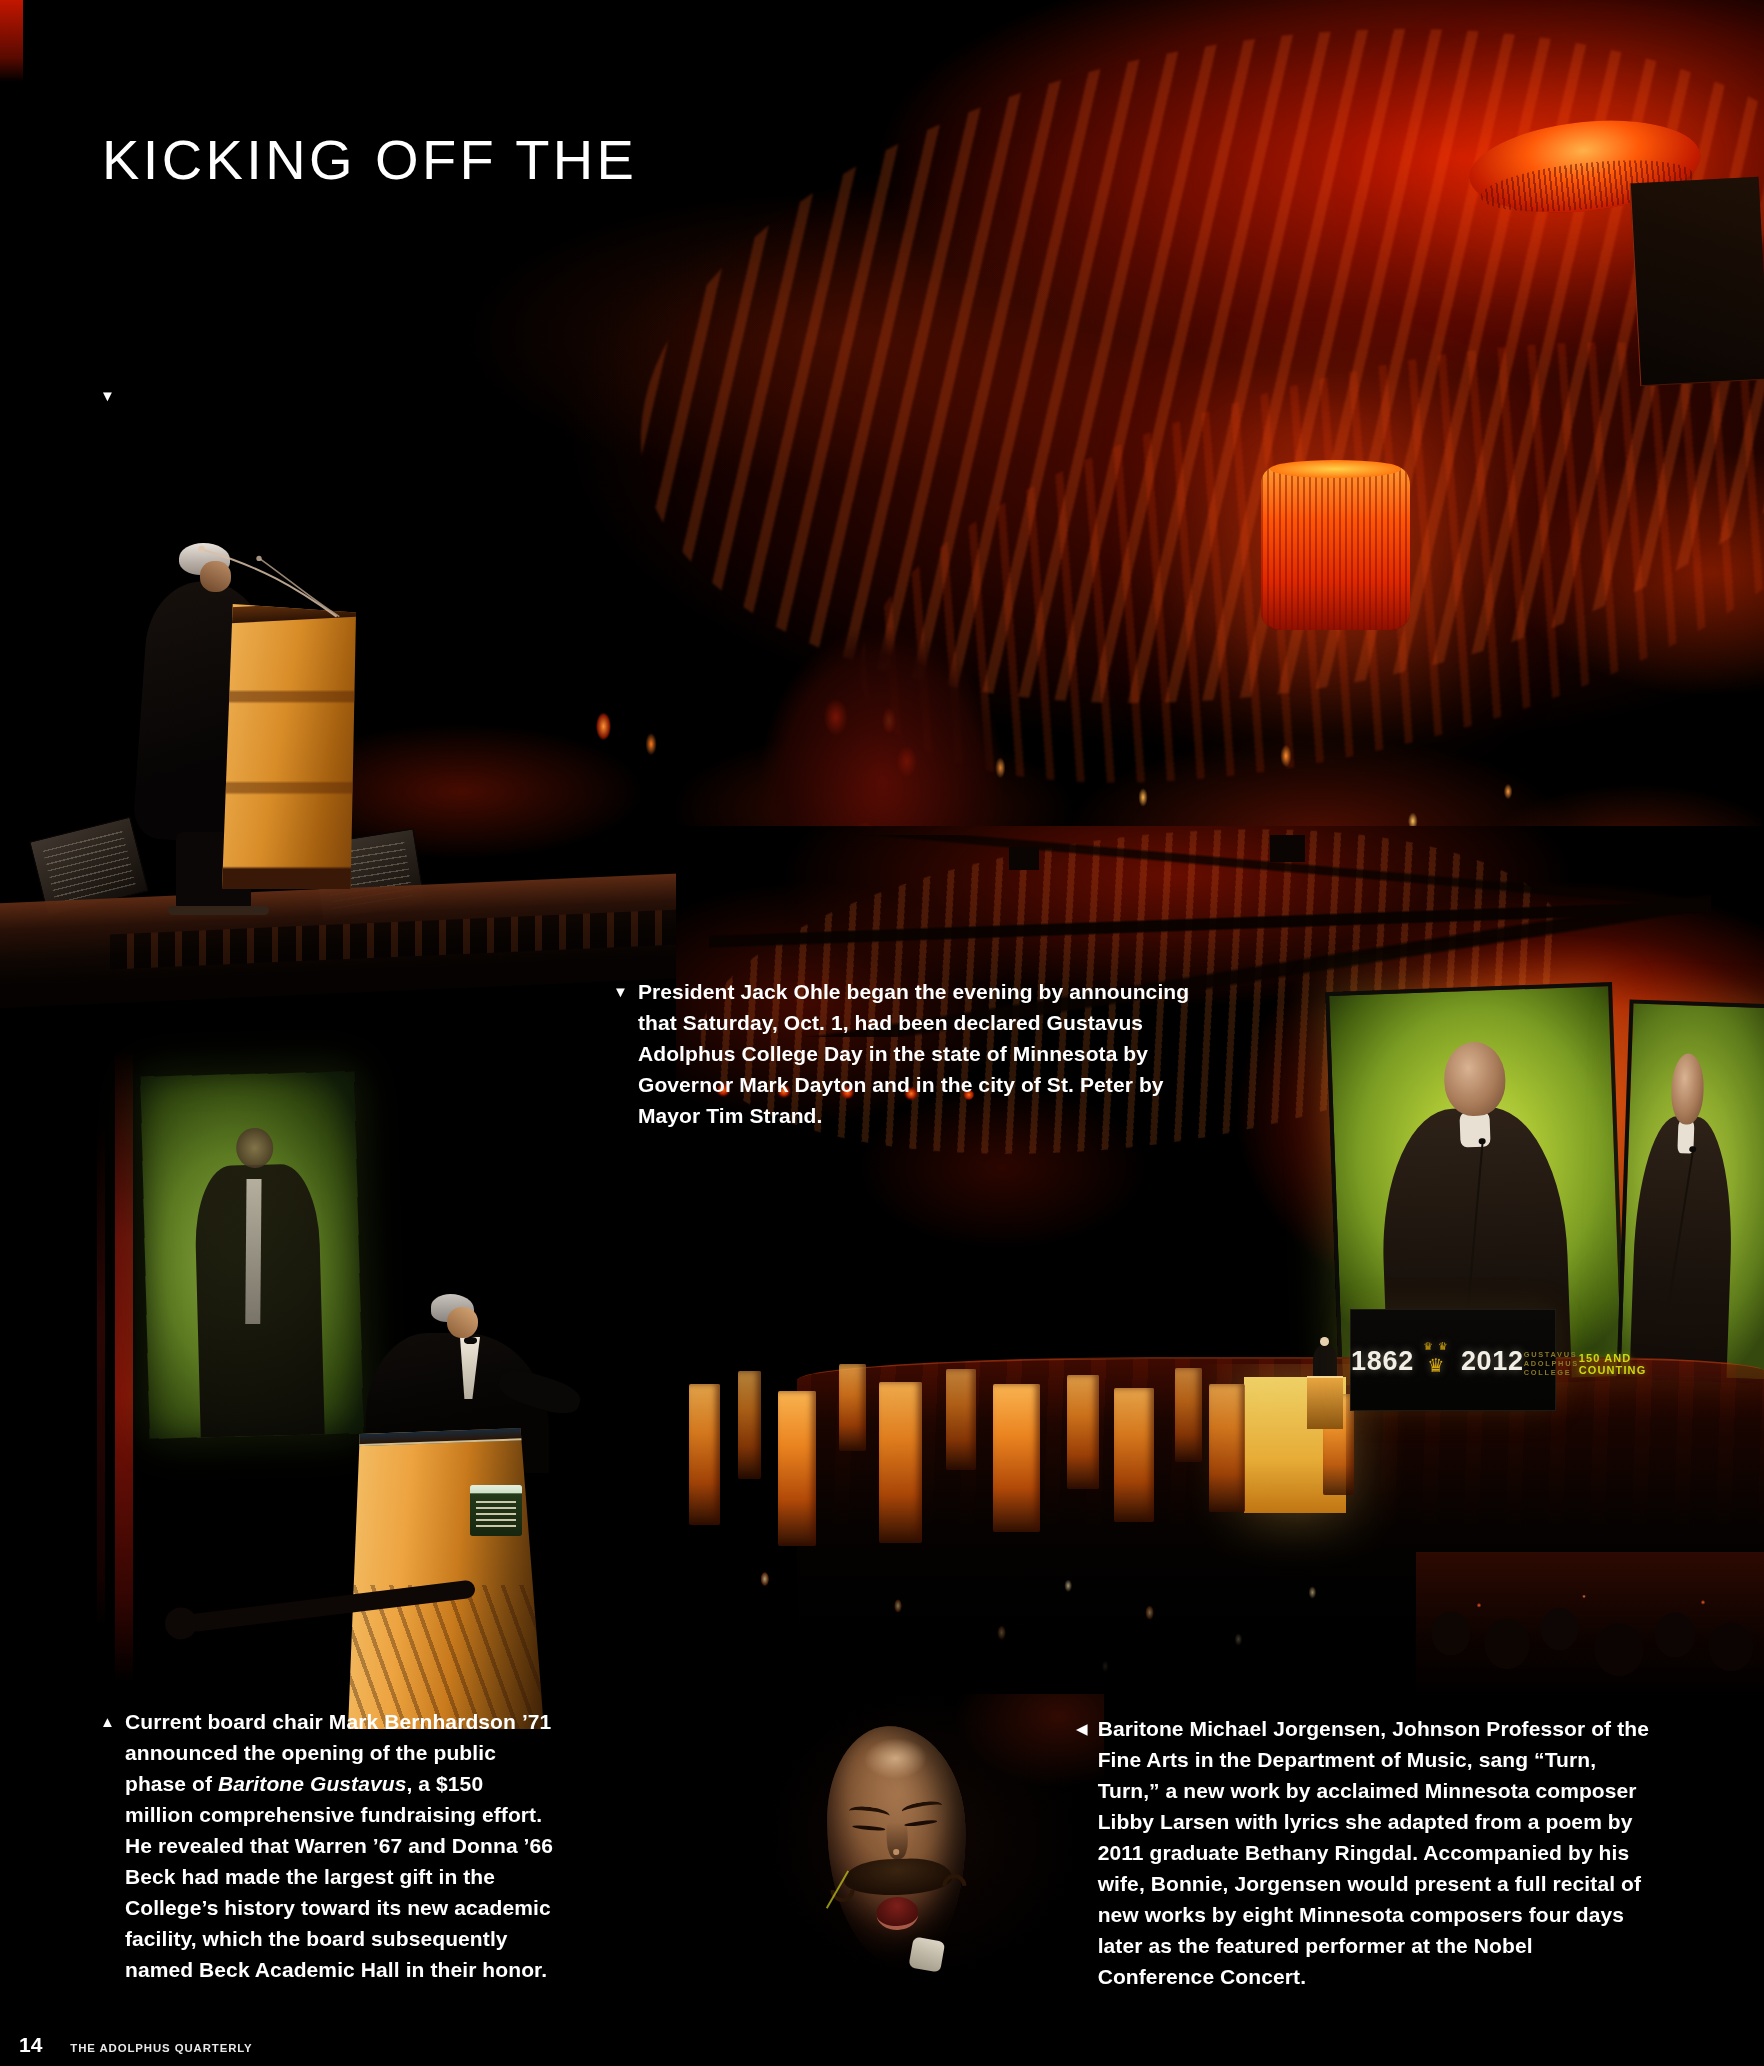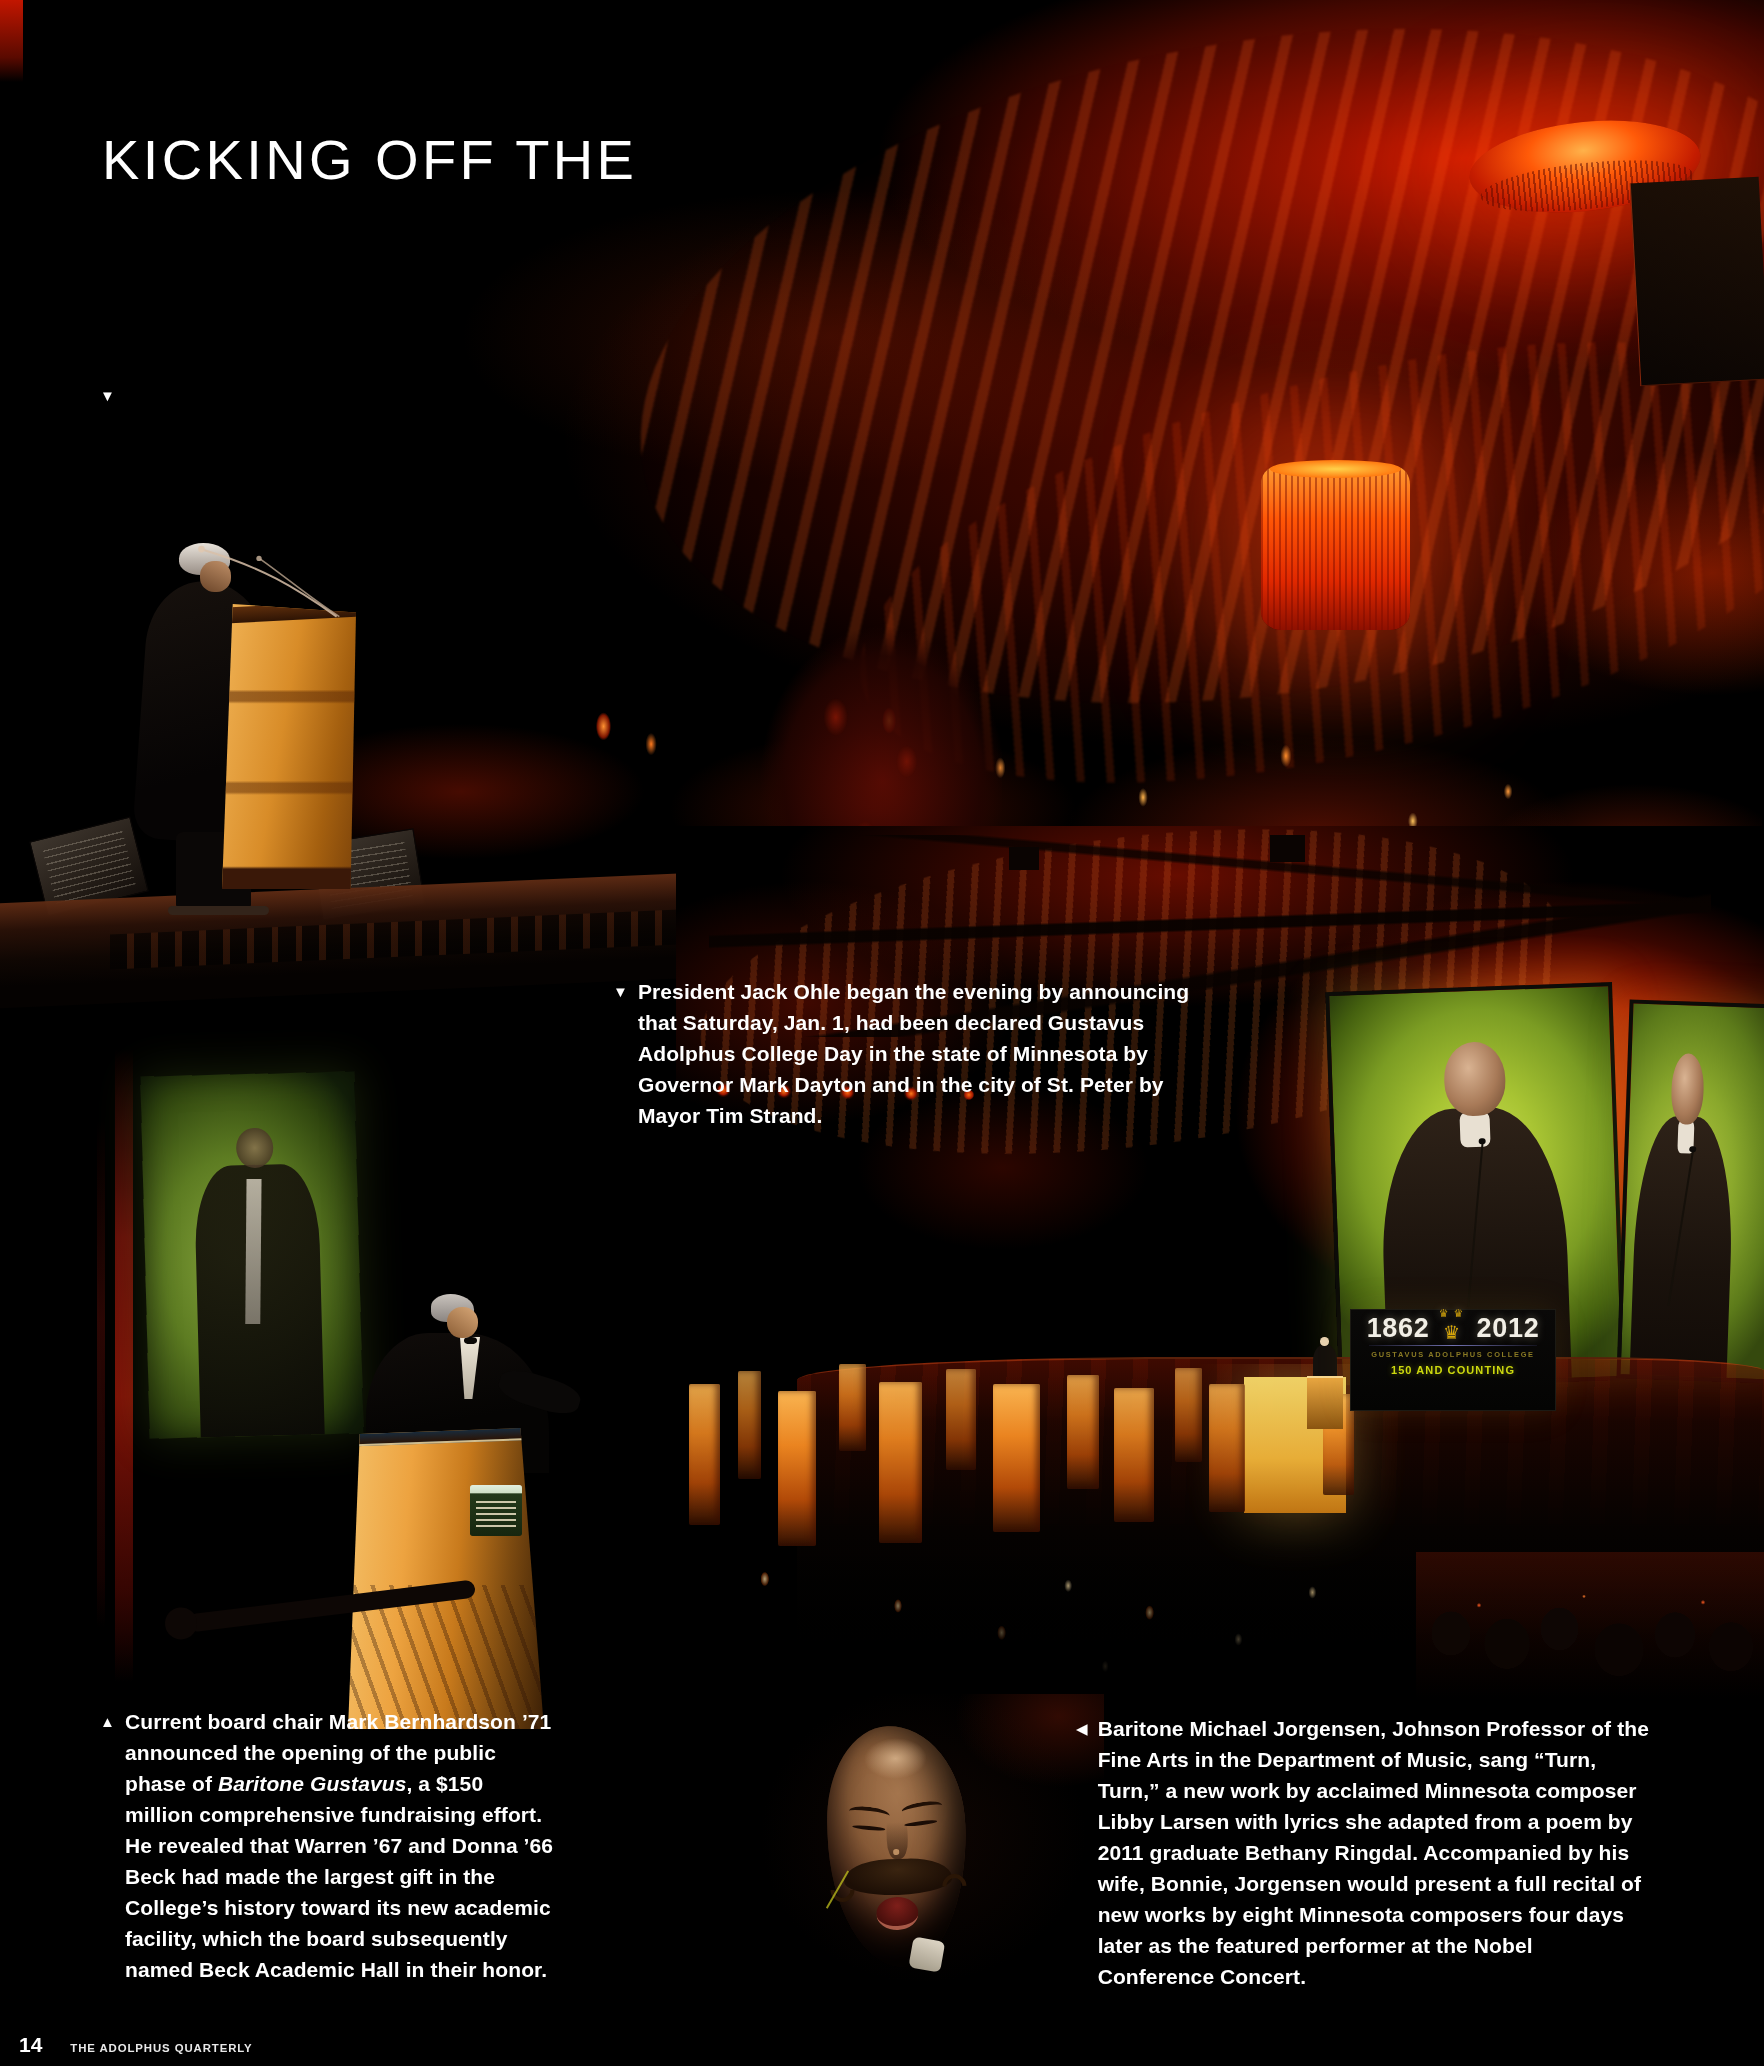--- a/index.html
+++ b/index.html
@@ -178,21 +178,21 @@
   .screenR .bald-body{left:6%;}
   .screenR .bald-collar{left:33%;}
   .screenR .bald-mic{left:37%;}
   .skirt{left:121px;top:531px;width:968px;height:289px;border-radius:40% 20% 0 0/8% 5% 0 0;
     border-top:2px solid rgba(255,92,30,.35);background:
     linear-gradient(180deg, rgba(124,20,2,.5) 0%, rgba(32,6,1,.78) 22%, #050201 60%, #000 100%),
     repeating-linear-gradient(92deg, rgba(205,42,8,.15) 0 15px, transparent 15px 42px);}
   .display{left:674px;top:483px;width:206px;height:102px;z-index:3;
     background:linear-gradient(180deg,#0a0908,#040403);border:0.7px solid #1c1a14;
     box-shadow:0 0 36px rgba(200,160,40,.12);
-    display:flex;flex-direction:column;align-items:center;padding-top:2.7px;box-sizing:border-box;}
+    display:flex;flex-direction:row;align-items:center;padding-top:2.7px;box-sizing:border-box;}
   .display *{position:static;}
   .yrow{display:flex;align-items:center;gap:8px;color:#f2efe6;font-weight:bold;font-size:27px;
     letter-spacing:0.7px;text-shadow:0 0 8px rgba(255,240,200,.35);}
   .crowns{position:relative;width:31px;height:31px;}
   .crowns span{position:absolute;color:#d8a70a;}
   .c-t1{left:1.3px;top:-5.4px;font-size:10.8px;}
   .c-t2{left:16px;top:-5.4px;font-size:10.8px;}
   .c-mid{left:5.4px;top:8px;font-size:19px;color:#e2b50e;}
   .divider{width:82%;height:1.3px;margin-top:1.3px;
     background:linear-gradient(90deg, rgba(70,70,130,.2), #7070b0, rgba(70,70,130,.2));}
@@ -428,21 +428,21 @@
     <span class="t1">KICKING OFF THE</span>
   </h1>
 
   <div class="ovl cap cap1">
     <span class="marker">▼</span>
   </div>
 
   <div class="ovl cap cap2">
     <span class="marker">▼</span>
     <span class="ctext">President Jack Ohle began the evening by announcing
-that Saturday, Jan. 1, had been declared Gustavus
+that Saturday, Oct. 1, had been declared Gustavus
 Adolphus College Day in the state of Minnesota by
 Governor Mark Dayton and in the city of St. Peter by
 Mayor Tim Strand.</span>
   </div>
 
   <div class="ovl cap cap3">
     <span class="marker">▲</span>
     <span class="ctext"><span>Current board chair Mark Bernhardson ’71
 announced the opening of the public
 phase of </span><em>Baritone Gustavus</em><span>, a $150

